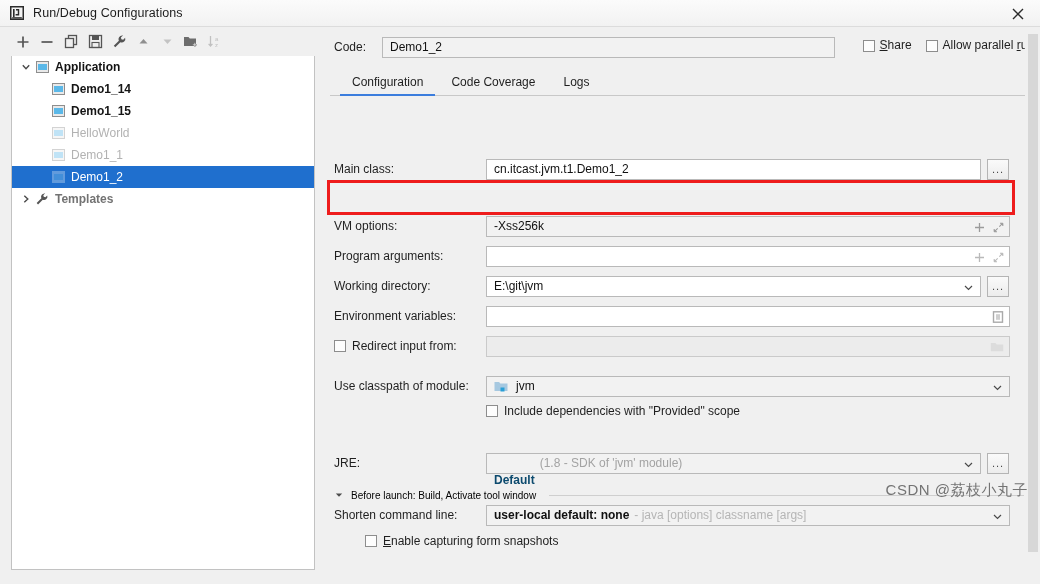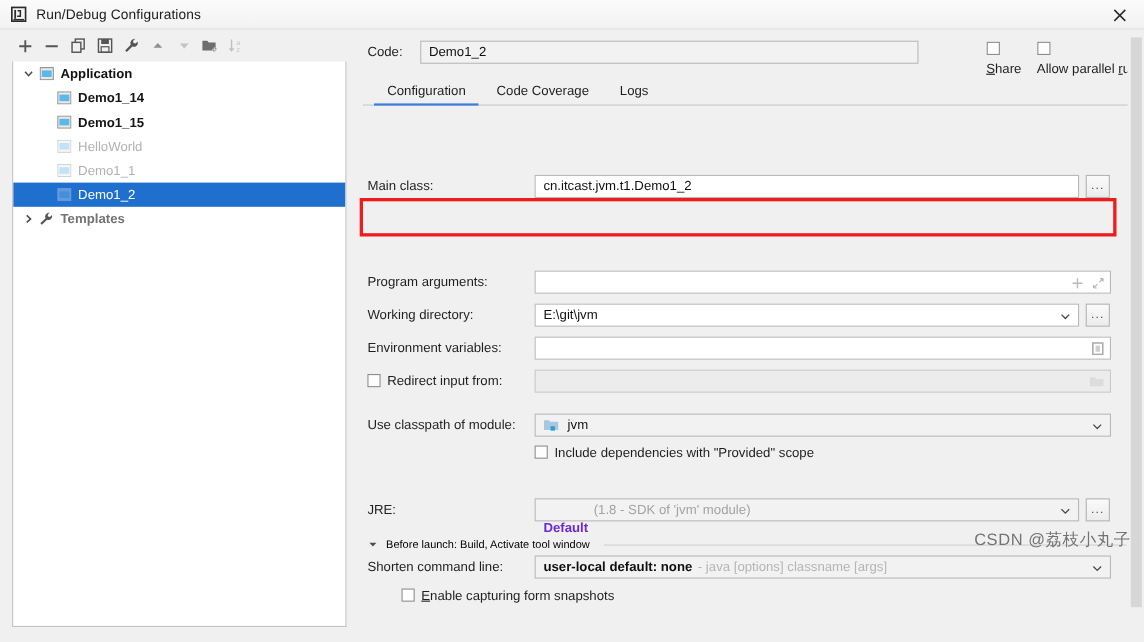--- a/index.html
+++ b/index.html
@@ -109,21 +109,21 @@
   .name-input {
     width: 453px; height: 21px;
     background: #f2f2f2; border: 1px solid #b9b9b9;
     display: flex; align-items: center; padding-left: 7px;
     font-size: 12px; color: #111;
   }
   .title-checks {
     position: absolute; right: 6px; top: 11px;
     display: flex; align-items: center; gap: 14px;
   }
-  .chk-wrap { display: flex; align-items: flex-start; gap: 5px; font-size: 12px; flex-direction: column; }
+  .chk-wrap { display: flex; align-items: flex-end; gap: 5px; font-size: 12px; }
   .chk {
     width: 12px; height: 12px; background: #fdfdfd;
     border: 1px solid #8d8d8d; flex: none;
   }
   .ul { text-decoration: underline; }
 
   .tabs {
     position: absolute; left: 4px; top: 42px; width: 710px; height: 27px;
     border-bottom: 1px solid #c8c8c8;
     display: flex; align-items: flex-end; padding-left: 10px; gap: 4px;
@@ -175,21 +175,21 @@
     display: flex; align-items: center; color: #4a4a4a;
   }
   .combo-arrow svg { display: block; }
   .field-trailing-icon {
     position: absolute; right: 5px; top: 0; height: 21px;
     display: flex; align-items: center; color: #a9a9a9;
   }
   .field-trailing-icon svg { display: block; }
   .mod-icon { width: 16px; height: 14px; margin-right: 6px; flex: none; display:flex; align-items:center;}
   .mod-icon svg { display: block; }
-  .jre-default { font-weight: bold; color: #6d28d9; margin-top: 34px; }
+  .jre-default { font-weight: bold; color: #0c4a6e; margin-top: 34px; }
   .jre-hint { color: #a3a3a3; margin-left: 5px; }
   .scl-main { font-weight: bold; color: #101010; }
   .scl-hint { color: #b5b5b5; margin-left: 5px; }
 
   .inline-chk {
     position: absolute; display: flex; align-items: center; gap: 6px;
     font-size: 12px; color: #1f1f1f;
   }
 
   
@@ -420,20 +420,39 @@
     </div>
 
     <div class="form">
 
       <div class="row" style="top:62px;">
         <span class="lbl">Main class:</span>
         <span class="field" style="width:495px;">cn.itcast.jvm.t1.Demo1_2</span>
         <span class="browse-btn">...</span>
       </div>
 
+      <div class="row" style="top:119px;">
+        <span class="lbl">VM options:</span>
+        <span class="field grey" style="width:524px;">
+          <span>-Xss256k</span>
+          <span class="field-icons">
+            <span>
+              <svg width="11" height="11" viewBox="0 0 11 11">
+                  <path d="M5.5 1 V10 M1 5.5 H10" stroke="#9b9b9b" stroke-width="1.3" fill="none"></path>
+                </svg>
+            </span>
+            <span>
+              <svg width="11" height="11" viewBox="0 0 11 11">
+                <path d="M9.8 1.2 L6.3 4.7 M9.8 1.2 H7.0 M9.8 1.2 V4.0" stroke="#9b9b9b" stroke-width="1.1" fill="none"></path>
+                <path d="M1.2 9.8 L4.7 6.3 M1.2 9.8 H4.0 M1.2 9.8 V7.0" stroke="#9b9b9b" stroke-width="1.1" fill="none"></path>
+              </svg>
+            </span>
+          </span>
+        </span>
+      </div>
 
       <div class="row" style="top:149px;">
         <span class="lbl">Program arguments:</span>
         <span class="field" style="width:524px;">
           <span></span>
           <span class="field-icons">
             <span>
               <svg width="11" height="11" viewBox="0 0 11 11">
                   <path d="M5.5 1 V10 M1 5.5 H10" stroke="#b9b9b9" stroke-width="1.3" fill="none"></path>
                 </svg>

